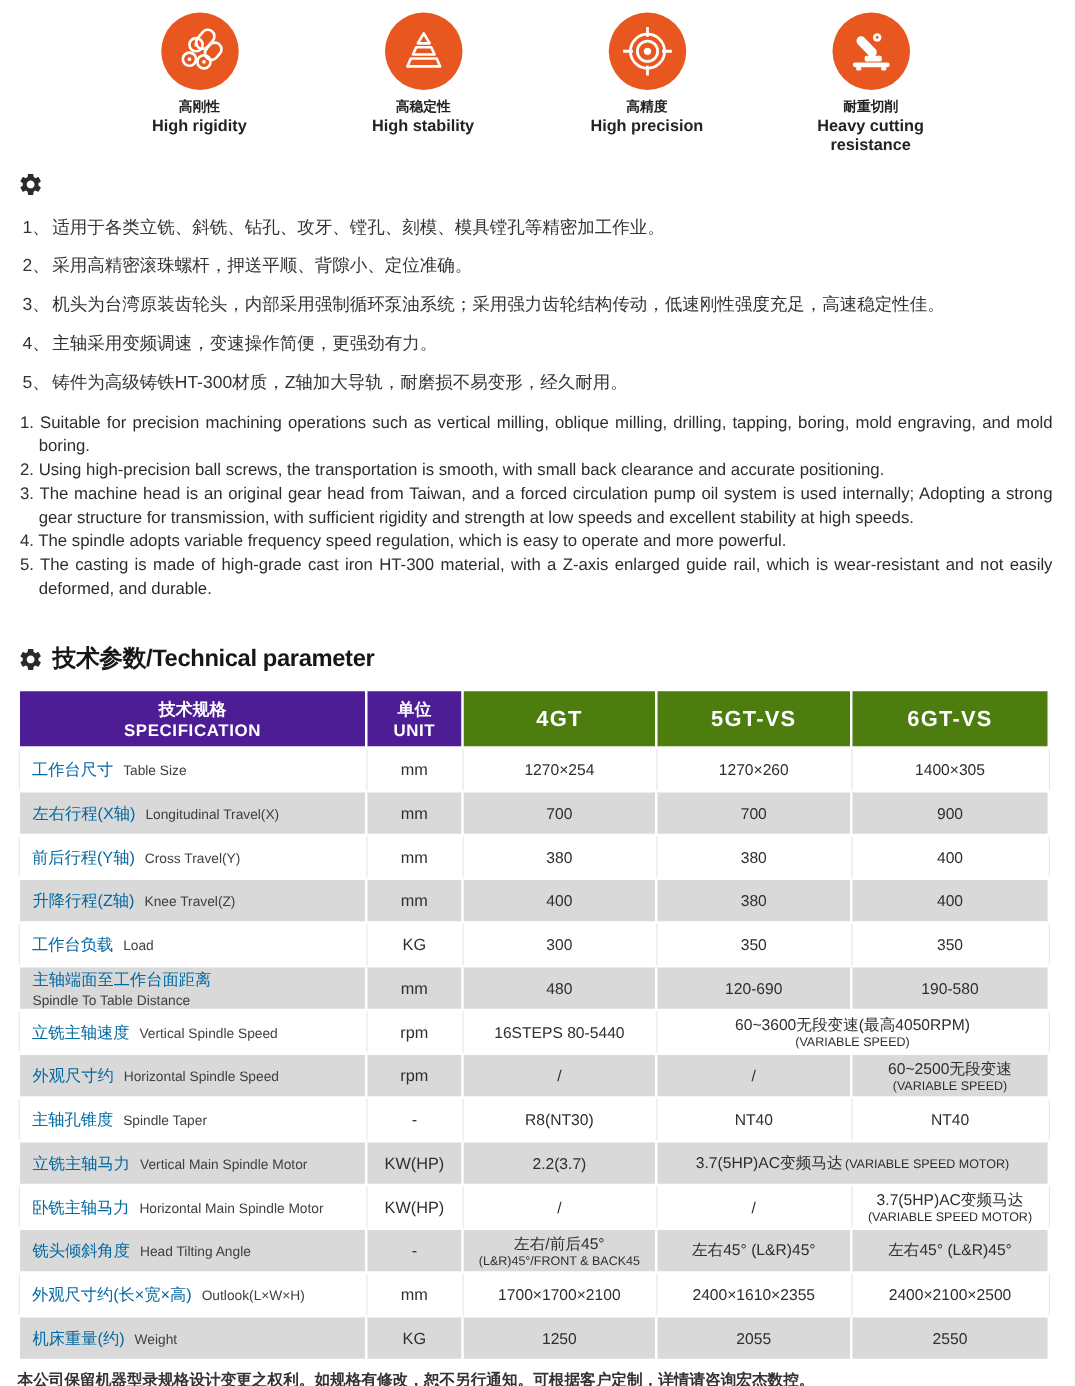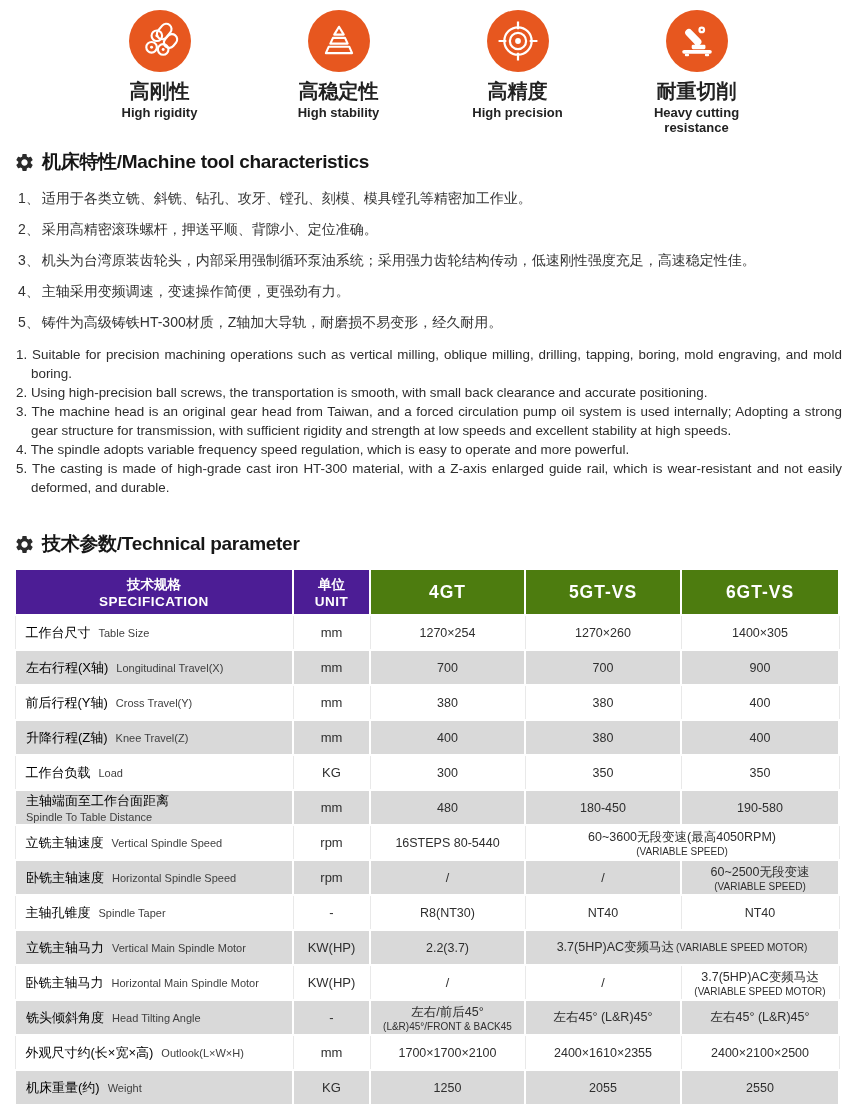--- a/index.html
+++ b/index.html
@@ -3,21 +3,21 @@
 <meta charset="utf-8">
 <style>
   * { margin:0; padding:0; box-sizing:border-box; }
   body { width:860px; background:#fff; font-family:"Liberation Sans","DejaVu Sans",sans-serif; color:#333; }
   .page { width:860px; min-height:1109px; padding:8px 18px 6px 14px; background:#fff; }
 
   
   .features { display:flex; width:716px; margin:2px auto 0; }
   .feature { flex:1; text-align:center; }
   .badge { width:62px; height:62px; border-radius:50%; background:#e7571f; margin:0 auto; display:flex; align-items:center; justify-content:center; }
-  .feature .zh { font-size:20px; font-weight:bold; color:#222; margin-top:6px; }
+  .feature .zh { font-size:11px; font-weight:bold; color:#222; margin-top:6px; }
   .feature .en { font-size:13px; color:#222; line-height:1.12; max-width:118px; margin:1px auto 0;font-weight:bold; }
 
   
   .sec-title { display:flex; align-items:center; gap:7px; margin-top:14px; }
   .sec-title .txt { font-size:19px; font-weight:bold; color:#161616; letter-spacing:-0.3px; }
 
   
   .zh-list { margin:15px 0 8px 4px; }
   .zh-list p { font-size:14px; color:#333; margin-bottom:13px; padding-left:22px; text-indent:-22px; }
   .zh-list .num { margin-right:2px; }
@@ -29,21 +29,21 @@
   th, td { border:2px solid #fff; text-align:center; vertical-align:middle; }
   thead th { height:46px; color:#fff; }
   th.h-gray { background:#4c1d95; }
   th.h-gray .l1 { font-size:13.5px; font-weight:bold; }
   th.h-gray .l2 { font-size:13.5px; font-weight:bold; letter-spacing:0.5px; }
   th.h-model { background:#4d7c0f; font-size:17.5px; font-weight:bold; letter-spacing:1px; }
   tbody td { height:35px; font-size:12.5px; color:#2e2e2e; background:#fff; }
   tbody tr:nth-child(even) td { background:#d9d9d9; }
   tbody tr:nth-child(odd) td { border-left-color:#e9e9e9; border-right-color:#e9e9e9; border-left-width:1px; border-right-width:1px; }
   td.c-spec { text-align:left; padding-left:10px; }
-  td.c-spec .zh { font-size:13px; color:#000000; margin-right:8px; white-space:nowrap; }
+  td.c-spec .zh { font-size:13px; color:#0369a1; margin-right:8px; white-space:nowrap; }
   td.c-spec .en { font-size:11px; color:#3f3f3f; white-space:nowrap; }
   td.c-unit { font-size:13px; }
   td .ti { font-size:10px; margin-left:2px; }
   td .sub { display:block; font-size:10px; line-height:1.1; }
 
   
   .footer { margin-top:7px; }
   .footer .zh { font-size:12.5px; font-weight:bold; color:#333; }
 
   svg { display:block; }
@@ -110,21 +110,20 @@
       <div class="en">Heavy cutting resistance</div>
     </div>
   </div>
 
   <div class="sec-title">
     <span>
       <svg width="21" height="21" viewBox="0 0 24 24" fill="#2b2b2b">
           <path d="M19.14 12.94c.04-.3.06-.61.06-.94 0-.32-.02-.64-.07-.94l2.03-1.58c.18-.14.23-.41.12-.61l-1.92-3.32c-.12-.22-.37-.29-.59-.22l-2.39.96c-.5-.38-1.03-.7-1.62-.94l-.36-2.54c-.04-.24-.24-.41-.48-.41h-3.84c-.24 0-.43.17-.47.41l-.36 2.54c-.59.24-1.13.57-1.62.94l-2.39-.96c-.22-.08-.47 0-.59.22L2.74 8.87c-.12.21-.08.47.12.61l2.03 1.58c-.05.3-.09.63-.09.94s.02.64.07.94l-2.03 1.58c-.18.14-.23.41-.12.61l1.92 3.32c.12.22.37.29.59.22l2.39-.96c.5.38 1.03.7 1.62.94l.36 2.54c.05.24.24.41.48.41h3.84c.24 0 .44-.17.47-.41l.36-2.54c.59-.24 1.13-.56 1.62-.94l2.39.96c.22.08.47 0 .59-.22l1.92-3.32c.12-.22.07-.47-.12-.61l-2.01-1.58zM12 15.6c-1.98 0-3.6-1.62-3.6-3.6s1.62-3.6 3.6-3.6 3.6 1.62 3.6 3.6-1.62 3.6-3.6 3.6z"></path>
         </svg>
     </span>
-    <span class="txt">机床特性/Machine tool characteristics</span>
   </div>
 
   <div class="zh-list">
     <p><span class="num">1、</span><span>适用于各类立铣、斜铣、钻孔、攻牙、镗孔、刻模、模具镗孔等精密加工作业。</span></p>
     <p><span class="num">2、</span><span>采用高精密滚珠螺杆，押送平顺、背隙小、定位准确。</span></p>
     <p><span class="num">3、</span><span>机头为台湾原装齿轮头，内部采用强制循环泵油系统；采用强力齿轮结构传动，低速刚性强度充足，高速稳定性佳。</span></p>
     <p><span class="num">4、</span><span>主轴采用变频调速，变速操作简便，更强劲有力。</span></p>
     <p><span class="num">5、</span><span>铸件为高级铸铁HT-300材质，Z轴加大导轨，耐磨损不易变形，经久耐用。</span></p>
   </div>
 
@@ -201,31 +200,31 @@
         <td class="c-spec"><span class="zh">工作台负载</span><span class="en">Load</span></td>
         <td class="c-unit">KG</td>
         <td><span class="t">300</span></td>
         <td><span class="t">350</span></td>
         <td><span class="t">350</span></td>
       </tr>
       <tr>
         <td class="c-spec"><span class="zh" style="margin-right:2px">主轴端面至工作台面距离</span><span class="en">Spindle To Table Distance</span></td>
         <td class="c-unit">mm</td>
         <td><span class="t">480</span></td>
-        <td><span class="t">180-450</span></td>
+        <td><span class="t">120-690</span></td>
         <td><span class="t">190-580</span></td>
       </tr>
       <tr>
         <td class="c-spec"><span class="zh">立铣主轴速度</span><span class="en">Vertical Spindle Speed</span></td>
         <td class="c-unit">rpm</td>
         <td><span class="t">16STEPS 80-5440</span></td>
         <td colspan="2"><span class="t">60~3600无段变速(最高4050RPM)</span><span class="sub">(VARIABLE SPEED)</span></td>
       </tr>
       <tr>
-        <td class="c-spec"><span class="zh">卧铣主轴速度</span><span class="en">Horizontal Spindle Speed</span></td>
+        <td class="c-spec"><span class="zh">外观尺寸约</span><span class="en">Horizontal Spindle Speed</span></td>
         <td class="c-unit">rpm</td>
         <td><span class="t">/</span></td>
         <td><span class="t">/</span></td>
         <td><span class="t">60~2500无段变速</span><span class="sub">(VARIABLE SPEED)</span></td>
       </tr>
       <tr>
         <td class="c-spec"><span class="zh">主轴孔锥度</span><span class="en">Spindle Taper</span></td>
         <td class="c-unit">-</td>
         <td><span class="t">R8(NT30)</span></td>
         <td><span class="t">NT40</span></td>

